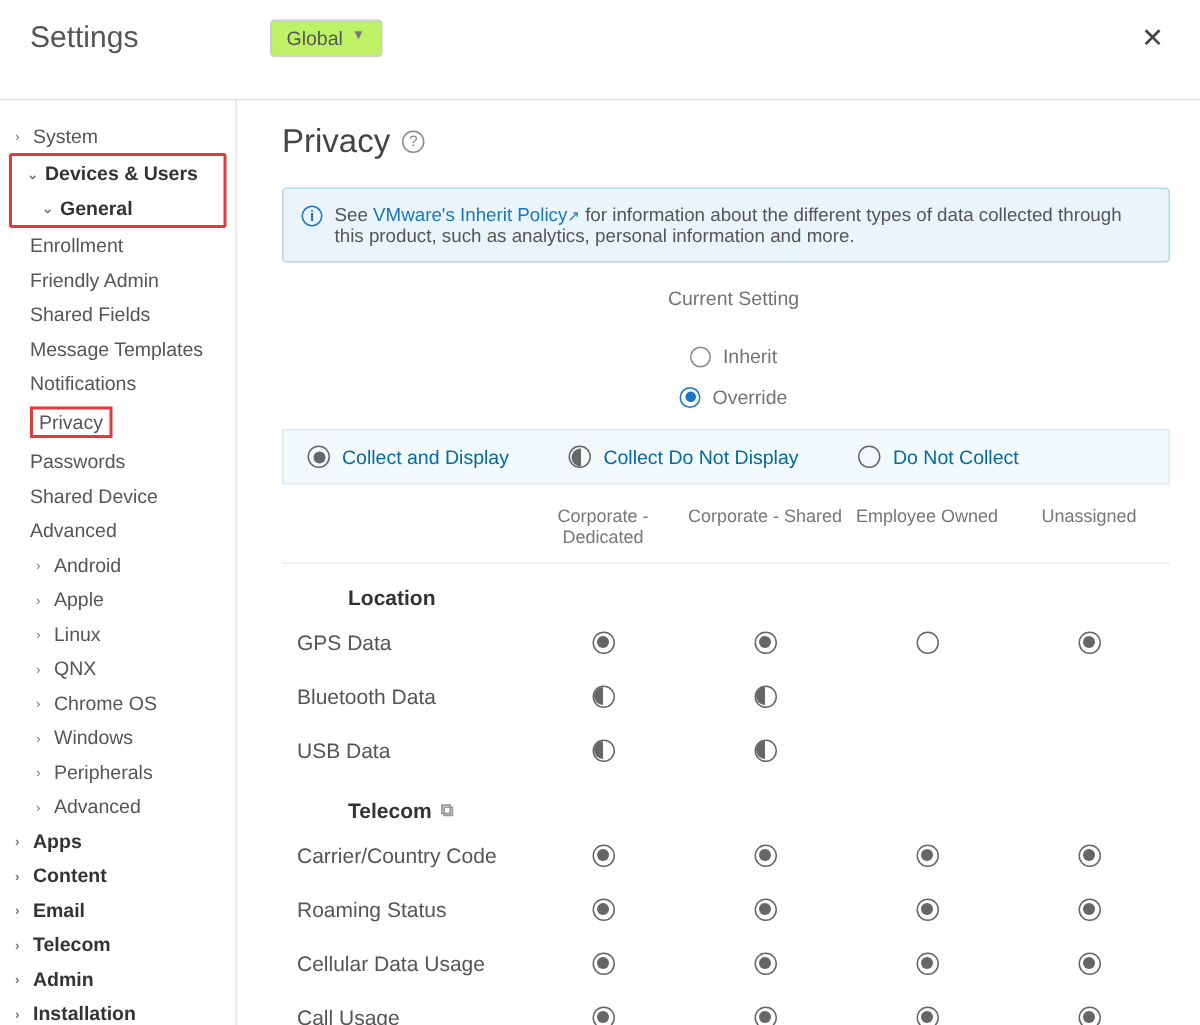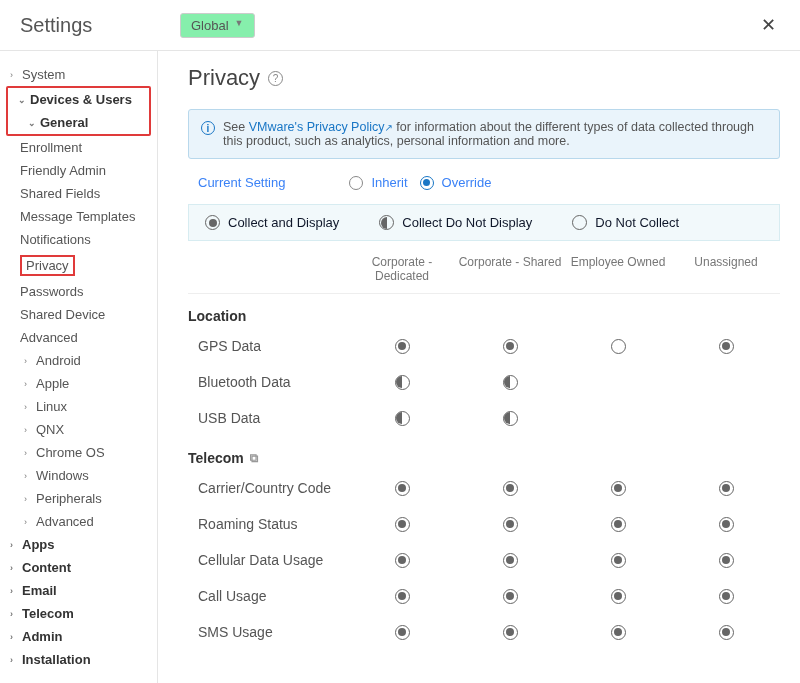--- a/index.html
+++ b/index.html
@@ -7,35 +7,35 @@
     margin: 0;
     font-family: "Segoe UI", "Helvetica Neue", Arial, sans-serif;
     font-size: 13px;
     color: #333;
     background: #fff;
     width: 800px;
   }
   .header {
     display: flex;
     align-items: center;
-    padding: 10px 20px 10px 20px;
+    padding: 10px 20px 26px 20px;
     border-bottom: 1px solid #e5e5e5;
   }
   .header-title {
     font-size: 20px;
     color: #555;
     flex: 0 0 160px;
   }
   .global-btn {
     border: 1px solid #ccc;
     border-radius: 3px;
     padding: 4px 10px;
     font-size: 13px;
     color: #555;
-    background: #86efac;
+    background: #bef264;
     display: inline-flex;
     gap: 6px;
     cursor: pointer;
   }
   .spacer { flex: 1; }
   .close-x { font-size: 18px; color: #444; cursor: pointer; padding: 4px; }
   .layout { display: flex; }
   .sidebar {
     width: 158px;
     border-right: 1px solid #e5e5e5;
@@ -75,38 +75,38 @@
   }
   .info-icon {
     width: 14px; height: 14px; border: 1.5px solid #1976c5; border-radius: 50%;
     color: #1976c5; font-size: 10px; display:flex; align-items:center; justify-content:center;
     flex-shrink: 0; margin-top: 1px; font-weight: bold;
   }
   .info-banner a { color: #1976c5; text-decoration: none; }
   .ext-link { font-size: 10px; }
   .setting-row {
     display: flex; align-items: center; gap: 12px;
-    padding: 16px 0 14px 10px; color: #3b82f6;
+    padding: 16px 0 14px 10px; color: #737373; flex-direction: column;
   }
   .radio {
     width: 14px; height: 14px; border: 1.5px solid #888; border-radius: 50%;
     display: inline-flex; align-items:center; justify-content:center;
     margin-right: 4px; flex-shrink:0;
   }
   .radio.blue { border-color: #1976c5; }
   .radio .dot { width: 7px; height: 7px; background: #1976c5; border-radius: 50%; }
   .radio-label { display:inline-flex; align-items:center; gap:4px; cursor:pointer; }
   .legend {
     background: #f2f9fb;
     border: 1px solid #d7ecf1;
     padding: 10px 16px;
     display: flex;
     gap: 40px;
     align-items: center;
-    color: #0f172a;
+    color: #0369a1;
     font-size: 13px;
   }
   .legend .item { display:flex; align-items:center; gap:8px; }
   .state {
     width: 15px; height: 15px; border: 1.5px solid #666; border-radius: 50%;
     display:inline-flex; align-items:center; justify-content:center; flex-shrink:0;
   }
   .state .full { width: 8px; height: 8px; background:#666; border-radius:50%; }
   .state .half {
     width: 12px; height: 12px; border-radius: 50%;
@@ -118,21 +118,21 @@
     padding: 14px 0 10px 0;
     border-bottom: 1px solid #eee;
     color: #777;
     font-size: 12px;
     text-align: center;
   }
   .col-headers .first { }
   .section-title {
     font-weight: 600; color: #333; font-size: 14px;
     padding: 14px 0 4px 0;
-    display:flex; align-items:center; gap:6px;
+    display:flex; align-items:center; gap:6px;margin-left:44px;
   }
   .section-icon { color:#999; font-size:12px; }
   .data-row {
     display:grid;
     grid-template-columns: 160px repeat(4, 1fr);
     align-items:center;
     padding: 10px 0;
     color: #555;
   }
   .data-row .label { padding-left: 10px; font-size: 14px; }
@@ -205,21 +205,21 @@
 
   <div class="content">
     <div class="page-title-row">
       <span class="page-title">Privacy</span>
       <span class="help-circle">?</span>
     </div>
 
     <div class="info-banner">
       <span class="info-icon">i</span>
       <div>
-        <span>See </span><a href="#"><span>VMware's Privacy Policy</span><span class="ext-link">↗</span></a><span> for information about the different types of data collected through this product, such as analytics, personal information and more.</span>
+        <span>See </span><a href="#"><span>VMware's Inherit Policy</span><span class="ext-link">↗</span></a><span> for information about the different types of data collected through this product, such as analytics, personal information and more.</span>
       </div>
     </div>
 
     <div class="setting-row">
       <span>Current Setting</span>
       <span style="width:40px"></span>
       <span class="radio-label">
         <span class="radio"></span>
         <span>Inherit</span>
       </span>

